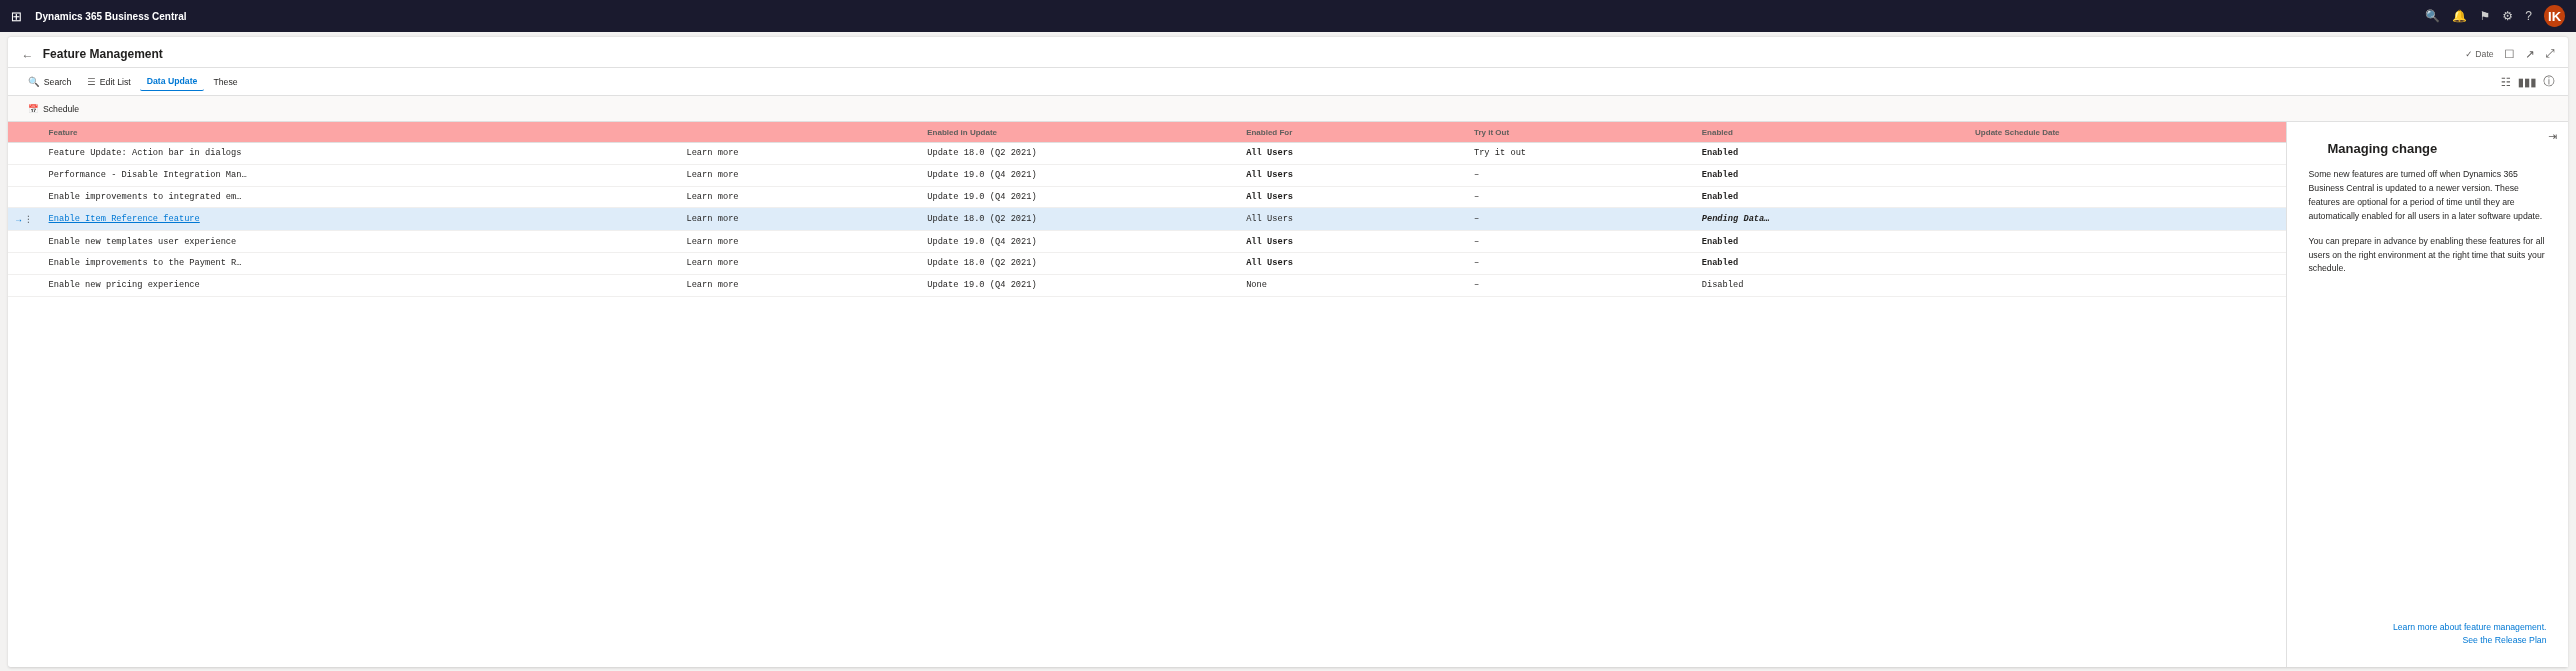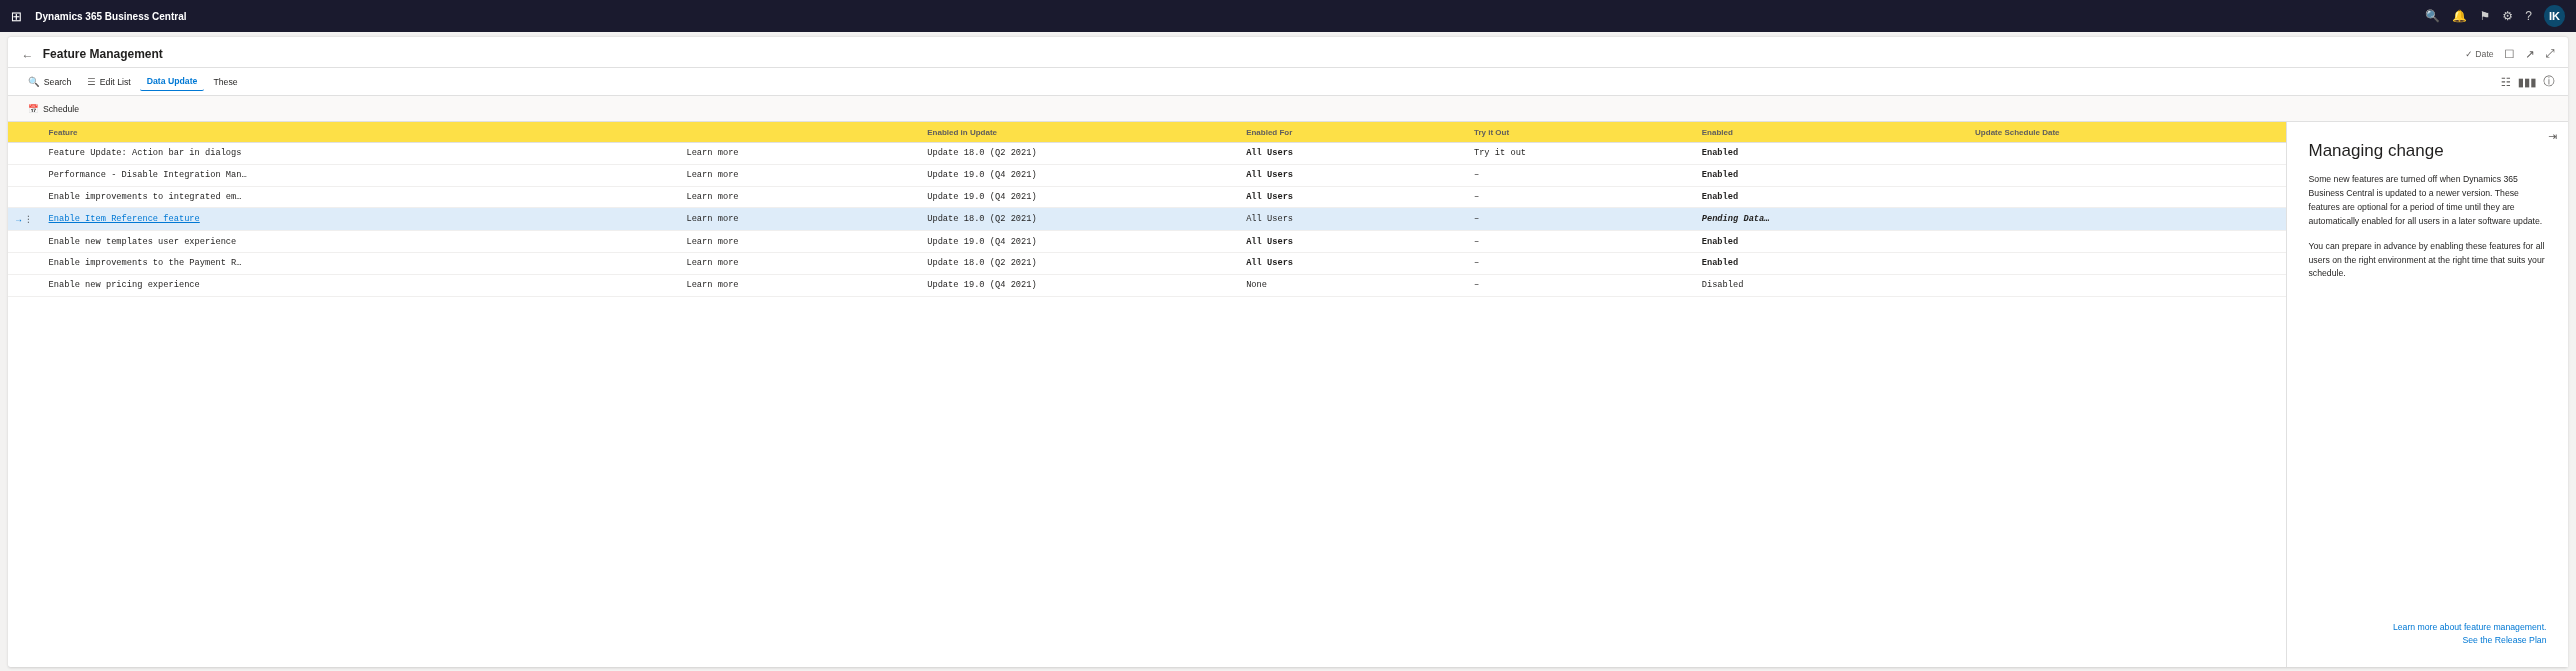--- a/index.html
+++ b/index.html
@@ -40,26 +40,26 @@
     }
     .topbar-icon {
       color: #ccc;
       font-size: 12px;
       cursor: pointer;
     }
     .topbar-avatar {
       width: 21.5px;
       height: 22px;
       border-radius: 50%;
-      background: #0c4a6e;
+      background: #c2410c;
       color: #fff;
       display: flex;
       align-items: center;
       justify-content: center;
-      font-size: 11px;
+      font-size: 13px;
       font-weight: 600;
       cursor: pointer;
     }
 
     
     .main-container {
       background: #fff;
       margin: 5.4px 8px;
       border-radius: 2.7px;
       height: calc(672px - 32px - 10.7px);
@@ -178,21 +178,21 @@
       flex: 1;
       overflow-y: auto;
       overflow-x: hidden;
     }
 
     .data-table {
       width: 100%;
       border-collapse: collapse;
     }
     .data-table thead th {
-      background: #fde047;
+      background: #fca5a5;
       border-bottom: 0.7px solid #e0e0e0;
       padding: 5.4px 8px;
       text-align: left;
       font-size: 8px;
       font-weight: 600;
       color: #605e5c;
       white-space: nowrap;
       position: sticky;
       top: 0;
       z-index: 2;
@@ -256,24 +256,25 @@
     }
     .right-panel-close {
       position: absolute;
       top: 8px;
       right: 10.7px;
       color: #605e5c;
       font-size: 10.7px;
       cursor: pointer;
     }
     .right-panel h2 {
-      font-size: 17px;
-      font-weight: 400;
+      font-size: 13px;
+      font-weight: 700;
       color: #201f1e;
       margin-bottom: 12px;
+      margin-left: 19px;
     }
     .right-panel p {
       font-size: 8.7px;
       color: #201f1e;
       line-height: 1.6;
       margin-bottom: 10.7px;
     }
     .right-panel-links {
       margin-top: auto;
       text-align: right;

